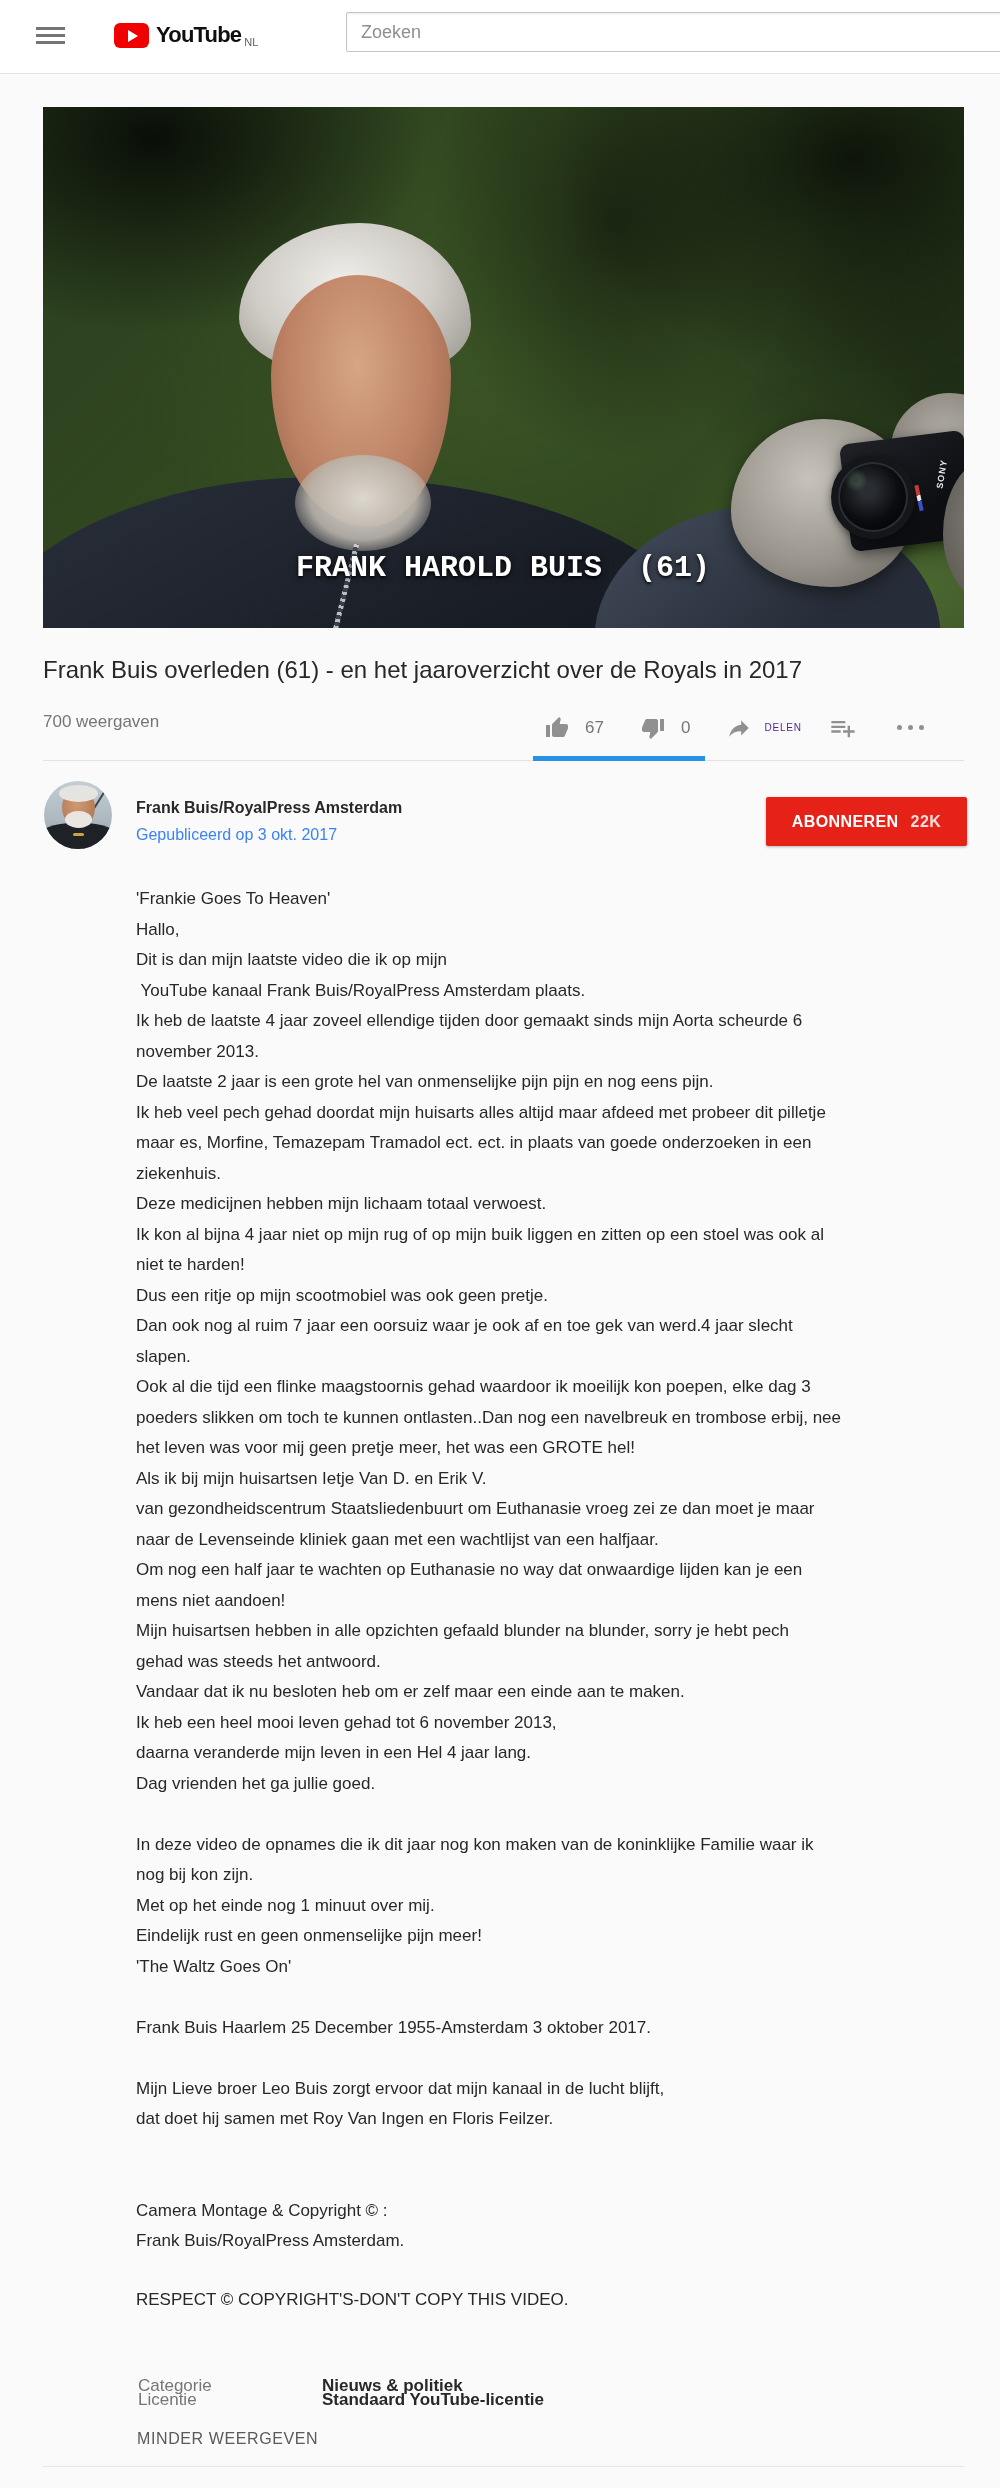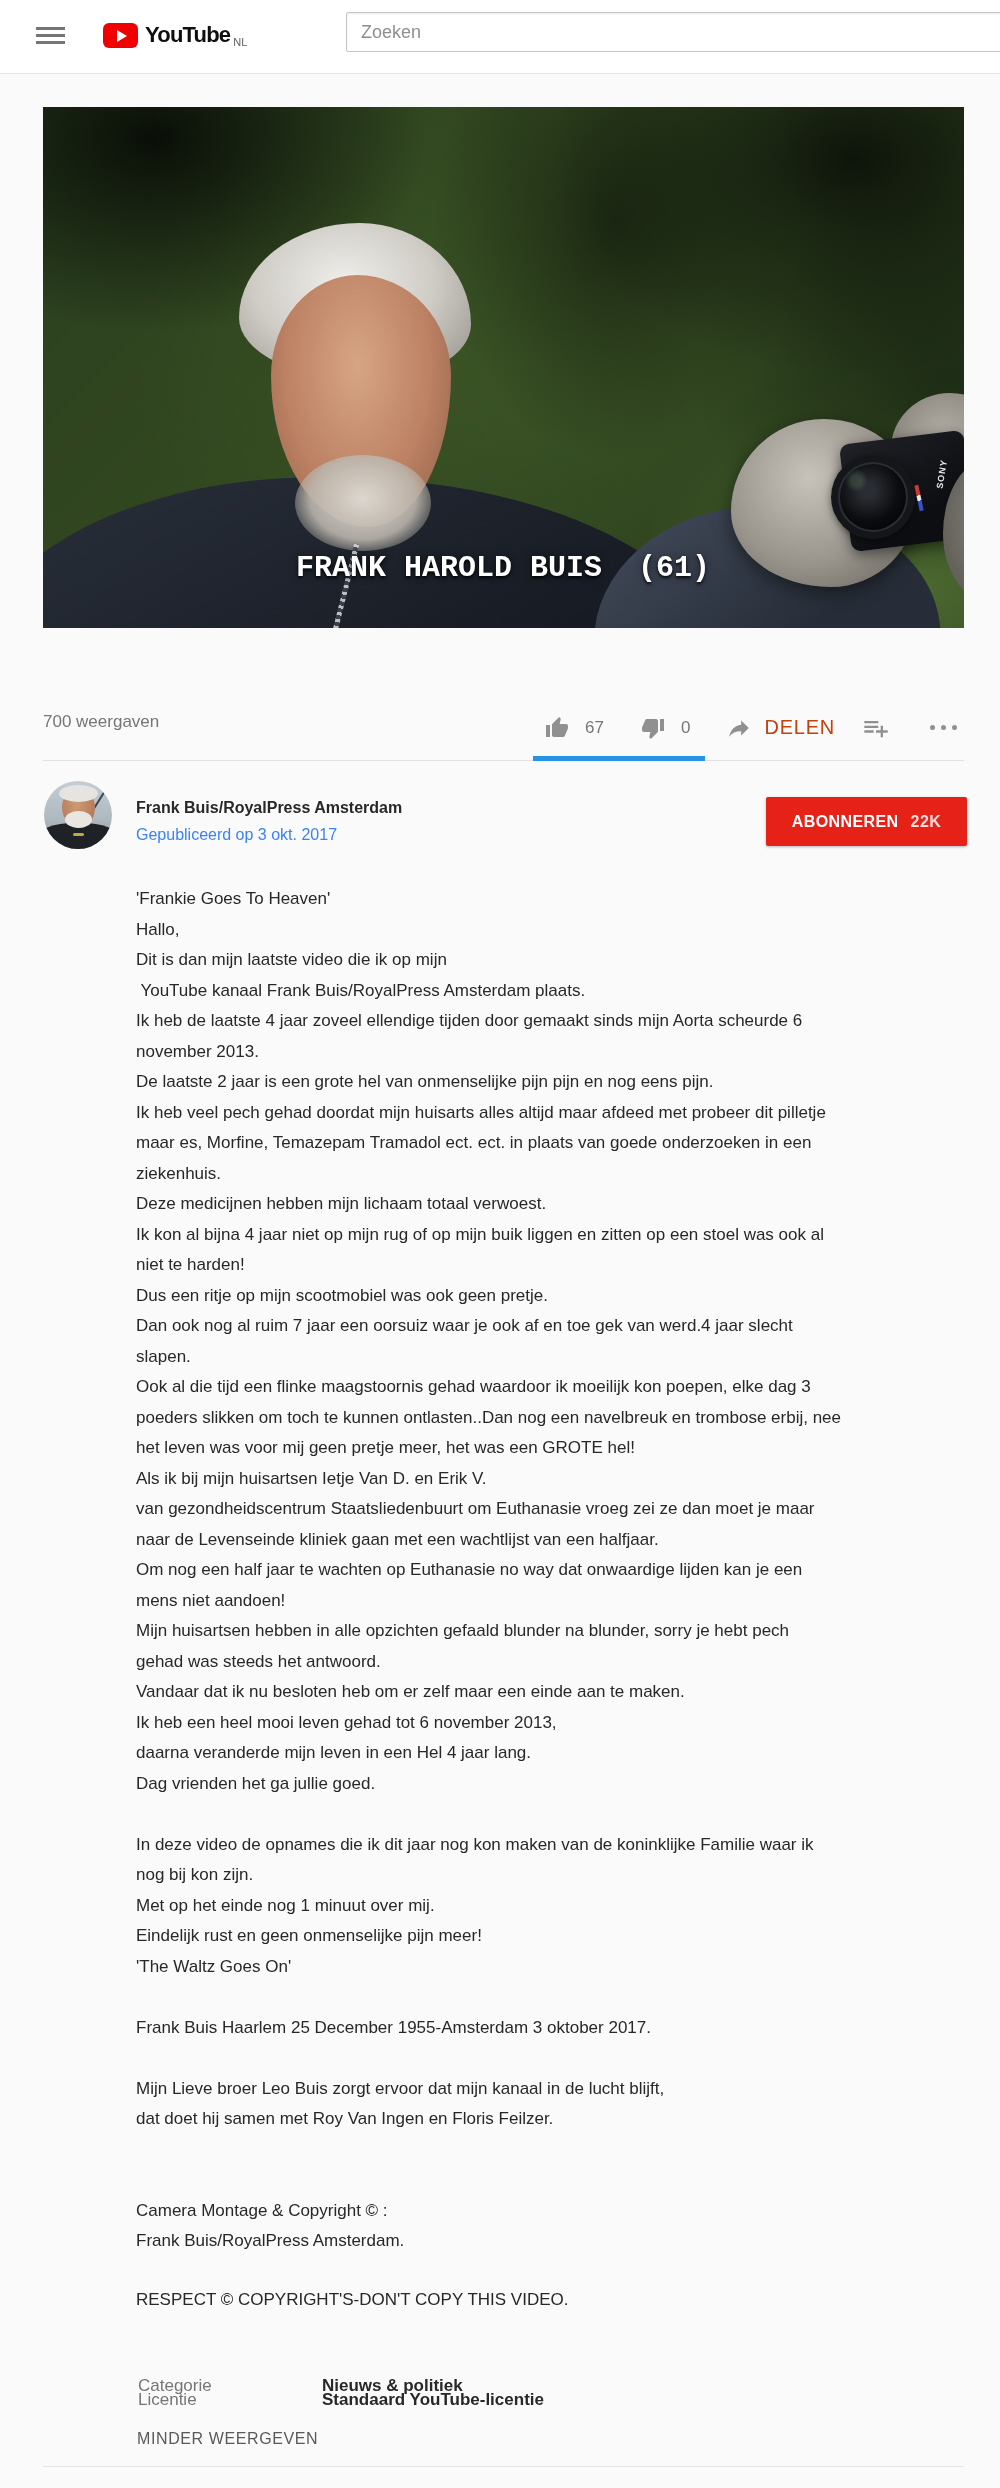--- a/index.html
+++ b/index.html
@@ -4,21 +4,21 @@
 <style>
   html,body{margin:0;padding:0;background:#fff;}
   .page{position:relative;width:1000px;height:2488px;background:#fafafa;overflow:hidden;
         font-family:"Liberation Sans","DejaVu Sans",sans-serif;color:#282828;}
 
   
   .header{position:absolute;left:0;top:0;width:100%;height:73px;background:#fff;
           border-bottom:1px solid #e4e4e4;z-index:5;}
   .hamburger{position:absolute;left:36px;top:27px;width:29px;height:17px;cursor:pointer;}
   .hamburger span{display:block;height:3px;background:#757575;margin-bottom:4px;}
-  .logo{position:absolute;left:103px;top:20px;display:flex;align-items:flex-start;cursor:pointer;}
+  .logo{position:absolute;left:114px;top:20px;display:flex;align-items:flex-start;cursor:pointer;}
   .logo-badge{width:35px;height:25px;background:#f00000;border-radius:6px;display:flex;
               align-items:center;justify-content:center;margin-top:3px;}
   .tri{width:0;height:0;border-left:10px solid #fff;border-top:6px solid transparent;
        border-bottom:6px solid transparent;margin-left:2px;}
   .logo-text{font-size:22px;font-weight:bold;color:#0f0f0f;letter-spacing:-0.8px;margin-left:7px;line-height:30px;}
   .logo-region{font-size:11px;color:#616161;margin-left:3px;margin-top:16px;}
   .search{position:absolute;left:346px;top:12px;width:660px;height:40px;border:1px solid #c6c6c6;
           background:#fff;box-shadow:inset 0 1px 2px rgba(0,0,0,.08);font-size:18px;color:#333;
           padding:0 14px;box-sizing:border-box;border-radius:2px 0 0 2px;outline:none;
           font-family:"Liberation Sans","DejaVu Sans",sans-serif;}
@@ -74,21 +74,21 @@
       font-family:"Liberation Mono","DejaVu Sans Mono",monospace;font-weight:bold;font-size:30px;color:#fff;
       text-shadow:0 2px 3px rgba(0,0,0,.85),0 0 10px rgba(0,0,0,.4);}
 
   
   .video-title{position:absolute;left:43px;top:656px;font-size:24px;color:#282828;font-weight:normal;margin:0;}
   .views{position:absolute;left:43px;top:712px;font-size:17px;color:#767676;}
   .actions{position:absolute;left:545px;top:705px;height:45px;display:flex;align-items:center;color:#767676;}
   .act{display:flex;align-items:center;cursor:pointer;}
   .act svg{fill:#909090;}
   .act-count{margin-left:16px;font-size:17px;color:#767676;}
-  .share-label{margin-left:12px;font-size:20px;color:#c2410c;letter-spacing:.8px;}
+  .share-label{margin-left:12px;font-size:10px;color:#4c1d95;letter-spacing:.8px;}
   .m-like{margin-right:37px;} .m-dislike{margin-right:36px;} .m-share{margin-right:27px;} .m-playlist{margin-right:40px;}
   .share-flip{transform:scaleX(-1);}
   .dots span{display:inline-block;width:5px;height:5px;border-radius:50%;background:#909090;margin-right:6px;}
   .sep-top{position:absolute;left:43px;top:760px;width:921px;height:1px;background:#e2e2e2;}
   .sentiment{position:absolute;left:533px;top:756px;width:172px;height:5px;background:#2793e6;}
 
   
   .avatar{position:absolute;left:44px;top:781px;width:68px;height:68px;border-radius:50%;overflow:hidden;
       cursor:pointer;background:linear-gradient(180deg,#c3cdd3 0%,#aeb9c0 55%,#8d979e 100%);}
   .avatar *{position:absolute;}
@@ -148,20 +148,21 @@
     <div class="t-fur1"></div>
     <div class="t-fur2"></div>
     <div class="t-cam"></div>
     <div class="t-fur3"></div>
     <div class="t-lens"></div>
     <div class="t-stripe"></div>
     <div class="t-sony">SONY</div>
     <div class="t-caption">FRANK HAROLD BUIS  (61)</div>
   </div>
 
+  <h1 class="video-title">Frank Buis overleden (61) - en het jaaroverzicht over de Royals in 2017</h1>
   <div class="views">700 weergaven</div>
 
   <div class="actions">
     <div class="act m-like">
       <svg width="24" height="24" viewBox="0 0 24 24">
           <path d="M1 21h4V9H1v12zm22-11c0-1.1-.9-2-2-2h-6.31l.95-4.57.03-.32c0-.41-.17-.79-.44-1.06L14.17 1 7.58 7.59C7.22 7.95 7 8.45 7 9v10c0 1.1.9 2 2 2h9c.83 0 1.54-.5 1.84-1.22l3.02-7.05c.09-.23.14-.47.14-.73v-2z"></path>
         </svg>
       <span class="act-count">67</span>
     </div>
     <div class="act m-dislike">

